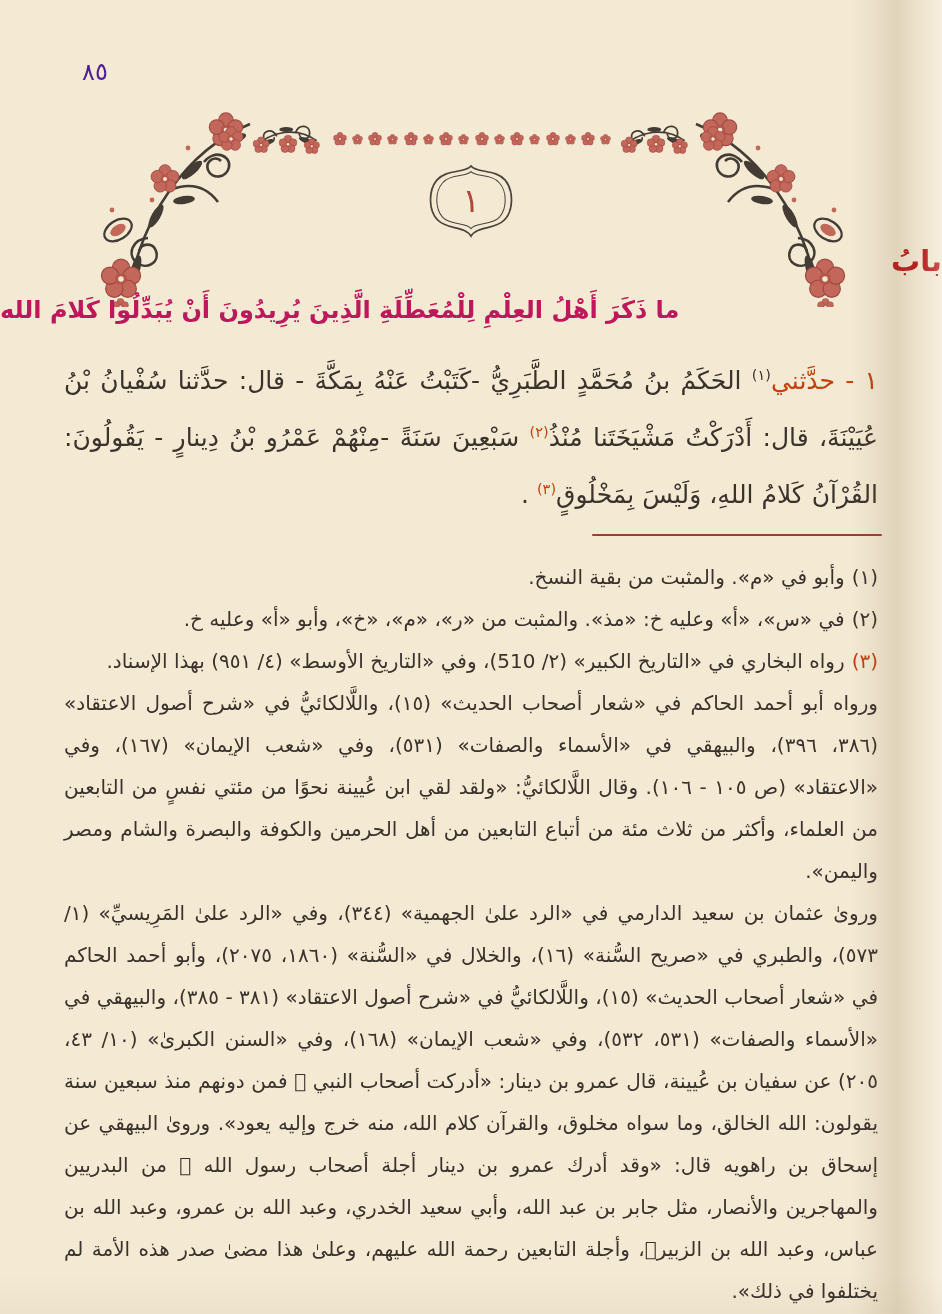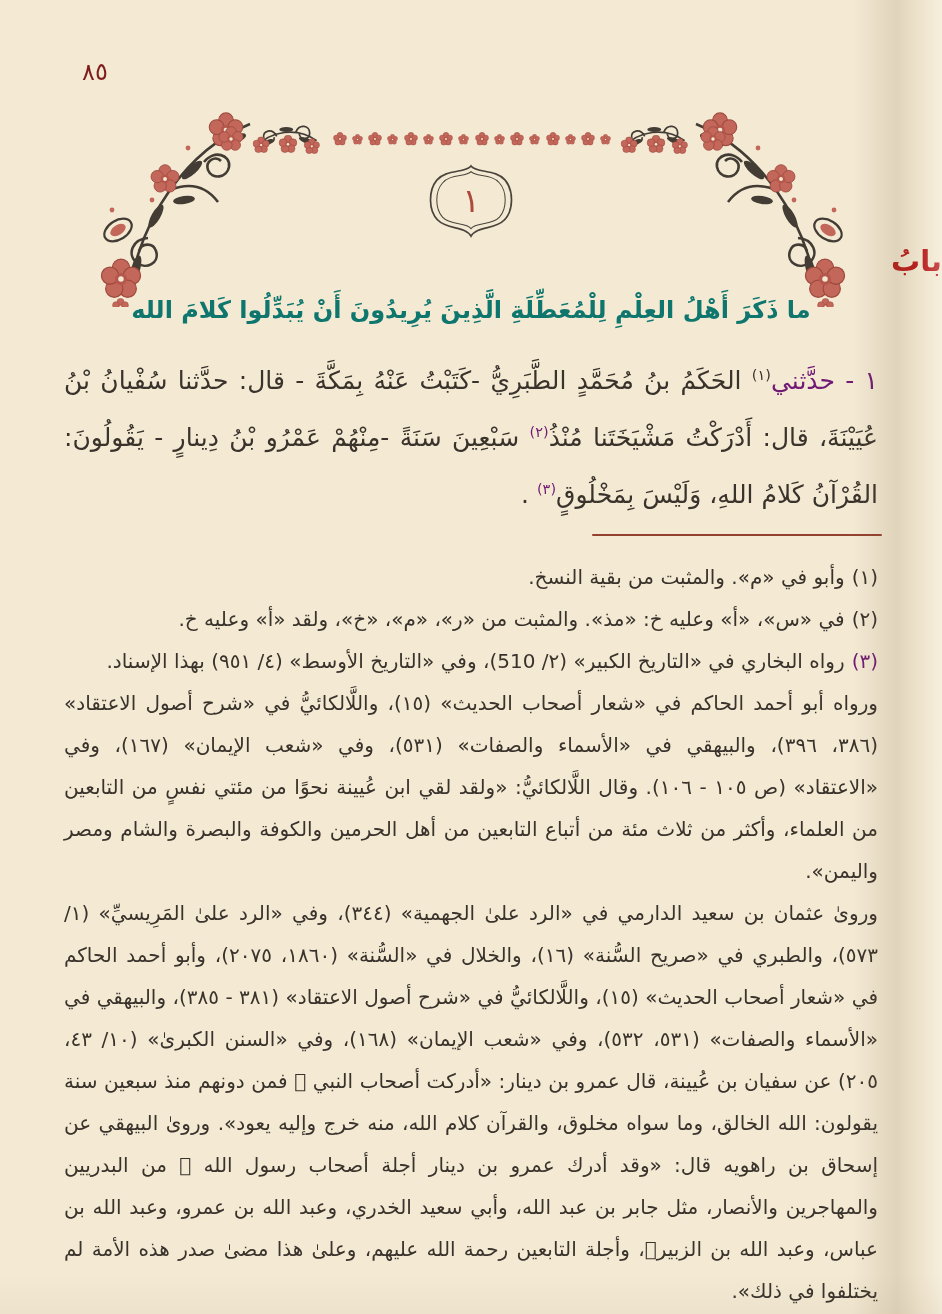--- a/index.html
+++ b/index.html
@@ -23,21 +23,21 @@
     pointer-events:none;
   }
   .bottom-tint{
     position:absolute;left:0;bottom:0;width:100%;height:40px;
     background:linear-gradient(to bottom, rgba(121,96,58,0), rgba(121,96,58,0.06));
     pointer-events:none;
   }
 
   .page-number{
     position:absolute;top:58px;left:82px;
-    font-size:24px;color:#7f1d1d;direction:rtl;
+    font-size:24px;color:#4c1d95;direction:rtl;
   }
 
   
   .corner{position:absolute;top:112px;width:175px;height:195px;}
   .corner-left{left:92px;}
   .corner-right{right:88px;transform:scaleX(-1);}
   .band{
     position:absolute;top:118px;left:218px;width:508px;height:42px;
     display:flex;align-items:center;justify-content:space-between;
   }
@@ -49,31 +49,31 @@
   .cartouche svg{position:absolute;inset:0;}
   .cartouche .num{
     position:absolute;inset:0;display:flex;align-items:center;justify-content:center;
     font-size:33px;color:#ae4a3b;padding-bottom:4px;
   }
   .bab{
     position:absolute;top:244px;left:0;width:100%;text-align:right;
     font-size:29px;font-weight:bold;color:#b91c1c;direction:rtl;
   }
   .chapter-title{
-    position:absolute;top:296px;left:0;width:100%;text-align:center;
-    font-size:24px;font-weight:bold;color:#0f766e;direction:rtl;white-space:nowrap;
+    position:absolute;top:296px;left:0;width:100%;text-align:left;
+    font-size:24px;font-weight:bold;color:#be185d;direction:rtl;white-space:nowrap;
   }
 
   
   .hadith{
     position:absolute;top:352px;right:64px;width:814px;
     direction:rtl;text-align:justify;
     font-size:25px;line-height:57px;color:#3a332c;
   }
-  .red{color:#701a75;}
+  .red{color:#c2410c;}
   .sup{font-size:0.58em;vertical-align:super;line-height:0;}
 
   
   .fn-sep{
     position:absolute;top:534px;right:60px;width:290px;height:2px;
     background:#93422f;border-radius:1px;
   }
   .footnotes{
     position:absolute;top:556px;right:64px;width:814px;
     direction:rtl;text-align:justify;
@@ -233,21 +233,21 @@
   <div class="chapter-title">ما ذَكَرَ أَهْلُ العِلْمِ لِلْمُعَطِّلَةِ الَّذِينَ يُرِيدُونَ أَنْ يُبَدِّلُوا كَلامَ الله</div>
 
   <div class="hadith"><span class="red">١ - </span><span class="red">حدَّثني</span><span class="sup">(١)</span><span> الحَكَمُ بنُ مُحَمَّدٍ الطَّبَرِيُّ -كَتَبْتُ عَنْهُ بِمَكَّةَ - قال: حدَّثنا سُفْيانُ بْنُ عُيَيْنَةَ، قال: أَدْرَكْتُ مَشْيَخَتَنا مُنْذُ</span><span class="sup red">(٢)</span><span> سَبْعِينَ سَنَةً -مِنْهُمْ عَمْرُو بْنُ دِينارٍ - يَقُولُونَ: القُرْآنُ كَلامُ اللهِ، وَلَيْسَ بِمَخْلُوقٍ</span><span class="sup red">(٣)</span><span> .</span></div>
 
   <div class="fn-sep"></div>
   <div class="footnotes">
     <div class="footnote">
       <span class="fn-marker">(١)</span><span>وأبو في «م». والمثبت من بقية النسخ.</span>
     </div>
     <div class="footnote">
-      <span class="fn-marker">(٢)</span><span>في «س»، «أ» وعليه خ: «مذ». والمثبت من «ر»، «م»، «خ»، ولقد «أ» وعليه خ.</span>
+      <span class="fn-marker">(٢)</span><span>في «س»، «أ» وعليه خ: «مذ». والمثبت من «ر»، «م»، «خ»، وأبو «أ» وعليه خ.</span>
     </div>
     <div class="footnote">
       <div>
         <span class="fn-marker red">(٣)</span><span>رواه البخاري في «التاريخ الكبير» (٢/ 510)، وفي «التاريخ الأوسط» (٤/ ٩٥١) بهذا الإسناد.</span>
       </div>
       <div>ورواه أبو أحمد الحاكم في «شعار أصحاب الحديث» (١٥)، واللَّالكائيُّ في «شرح أصول الاعتقاد» (٣٨٦، ٣٩٦)، والبيهقي في «الأسماء والصفات» (٥٣١)، وفي «شعب الإيمان» (١٦٧)، وفي «الاعتقاد» (ص ١٠٥ - ١٠٦). وقال اللَّالكائيُّ: «ولقد لقي ابن عُيينة نحوًا من مئتي نفسٍ من التابعين من العلماء، وأكثر من ثلاث مئة من أتباع التابعين من أهل الحرمين والكوفة والبصرة والشام ومصر واليمن».</div>
       <div>وروىٰ عثمان بن سعيد الدارمي في «الرد علىٰ الجهمية» (٣٤٤)، وفي «الرد علىٰ المَرِيسيِّ» (١/ ٥٧٣)، والطبري في «صريح السُّنة» (١٦)، والخلال في «السُّنة» (١٨٦٠، ٢٠٧٥)، وأبو أحمد الحاكم في «شعار أصحاب الحديث» (١٥)، واللَّالكائيُّ في «شرح أصول الاعتقاد» (٣٨١ - ٣٨٥)، والبيهقي في «الأسماء والصفات» (٥٣١، ٥٣٢)، وفي «شعب الإيمان» (١٦٨)، وفي «السنن الكبرىٰ» (١٠/ ٤٣، ٢٠٥) عن سفيان بن عُيينة، قال عمرو بن دينار: «أدركت أصحاب النبي ﷺ فمن دونهم منذ سبعين سنة يقولون: الله الخالق، وما سواه مخلوق، والقرآن كلام الله، منه خرج وإليه يعود». وروىٰ البيهقي عن إسحاق بن راهويه قال: «وقد أدرك عمرو بن دينار أجلة أصحاب رسول الله ﷺ من البدريين والمهاجرين والأنصار، مثل جابر بن عبد الله، وأبي سعيد الخدري، وعبد الله بن عمرو، وعبد الله بن عباس، وعبد الله بن الزبيرؓ، وأجلة التابعين رحمة الله عليهم، وعلىٰ هذا مضىٰ صدر هذه الأمة لم يختلفوا في ذلك».</div>
     </div>
   </div>
 

